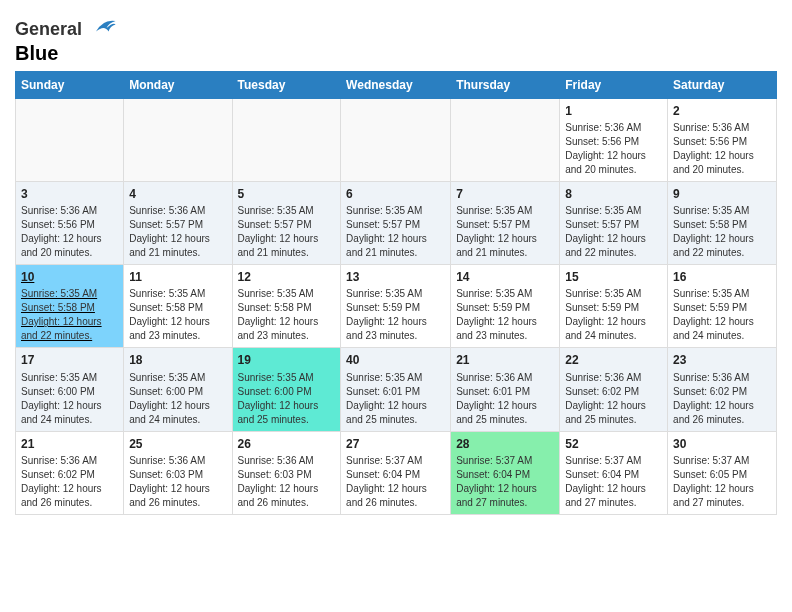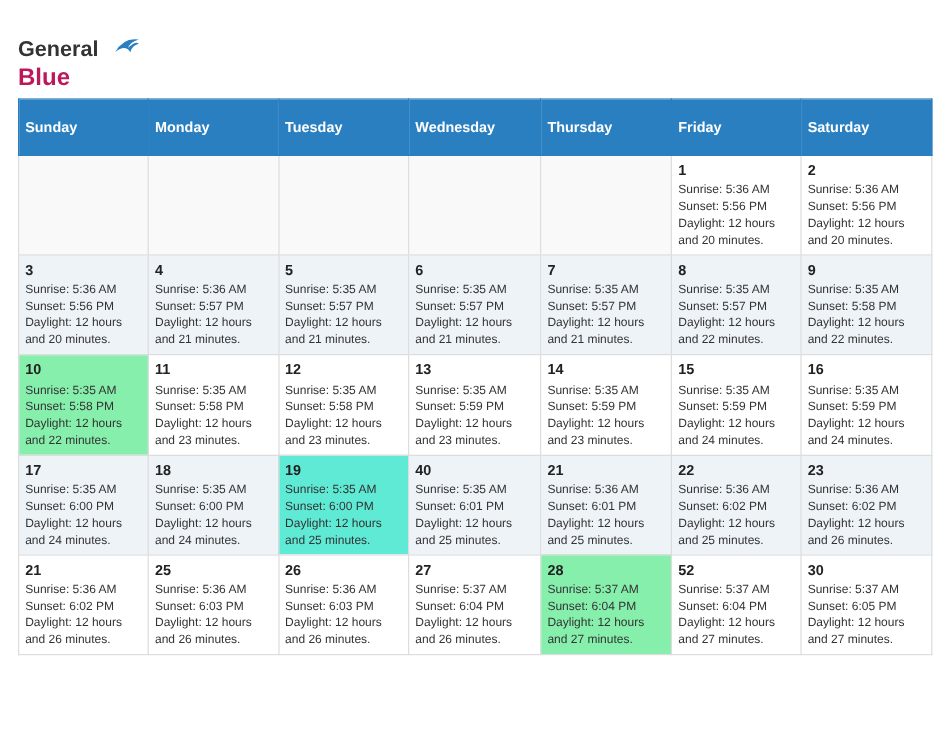--- a/index.html
+++ b/index.html
@@ -12,21 +12,21 @@
     }
     .header {
       display: flex;
       align-items: flex-start;
       justify-content: space-between;
       margin-bottom: 6px;
     }
     .logo {
       display: flex;
       align-items: center;
-      margin-top: 20px;
+      margin-top: 8px;
       justify-content: flex-end;
     }
     .logo-text {
       font-size: 18px;
       font-weight: bold;
       line-height: 1.1;
     }
     .logo-text .general { color: #333; }
     .logo-text .blue { color: #1a6fc4; }
     .logo-icon {
@@ -52,21 +52,21 @@
     .calendar {
       width: 100%;
       border-collapse: collapse;
       border: 1px solid #ccc;
       font-size: 10.5px;
     }
     .calendar th {
       background-color: #2a7fc1;
       color: #fff;
       text-align: left;
-      padding: 16px 5px;
+      padding: 6px 5px;
       font-size: 12px;
       border: 1px solid #2a7fc1;
     }
     .calendar td {
       vertical-align: top;
       padding: 4px 5px;
       border: 1px solid #ddd;
       width: 113px;
       min-height: 80px;
       background: #fff;
@@ -102,21 +102,21 @@
 <div class="header">
   <div class="logo">
     <div>
       <div class="logo-text">
         <span class="general">General</span>
         <svg class="logo-icon" viewBox="0 0 40 30" xmlns="http://www.w3.org/2000/svg" style="display:inline-block;vertical-align:middle;">
           <path d="M10,20 Q20,2 38,5 Q28,8 25,15 Q35,6 38,10 Q30,12 28,20 Q22,10 10,20Z" fill="#2a7fc1"></path>
         </svg>
       </div>
       <div class="logo-text">
-        <span class="blue" style="color:#be185d;font-size:20px;">Blue</span>
+        <span class="blue" style="color:#000000;font-size:20px;">Blue</span>
       </div>
     </div>
   </div>
   <div class="title-area">
     <div class="month-title"></div>
     <div class="location"></div>
   </div>
 </div>
 
 <table class="calendar">
@@ -189,21 +189,21 @@
 Daylight: 12 hours and 22 minutes.</div>
         </td>
         <td style="background: rgb(238, 243, 248);">
           <span class="day-num">9</span>
           <div class="day-info" style="white-space: pre-line;">Sunrise: 5:35 AM
 Sunset: 5:58 PM
 Daylight: 12 hours and 22 minutes.</div>
         </td>
       </tr>
       <tr class="row-odd">
-        <td style="background: #86efac;">
+        <td style="background: #7dd3fc; text-decoration: underline;">
           <span class="day-num">10</span>
           <div class="day-info" style="white-space: pre-line;">Sunrise: 5:35 AM
 Sunset: 5:58 PM
 Daylight: 12 hours and 22 minutes.</div>
         </td>
         <td style="background: rgb(255, 255, 255);">
           <span class="day-num">11</span>
           <div class="day-info" style="white-space: pre-line;">Sunrise: 5:35 AM
 Sunset: 5:58 PM
 Daylight: 12 hours and 23 minutes.</div>

